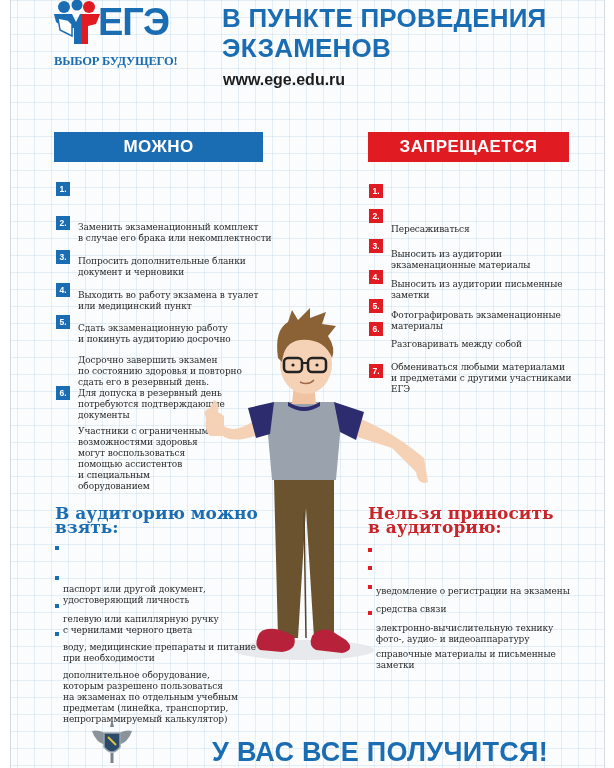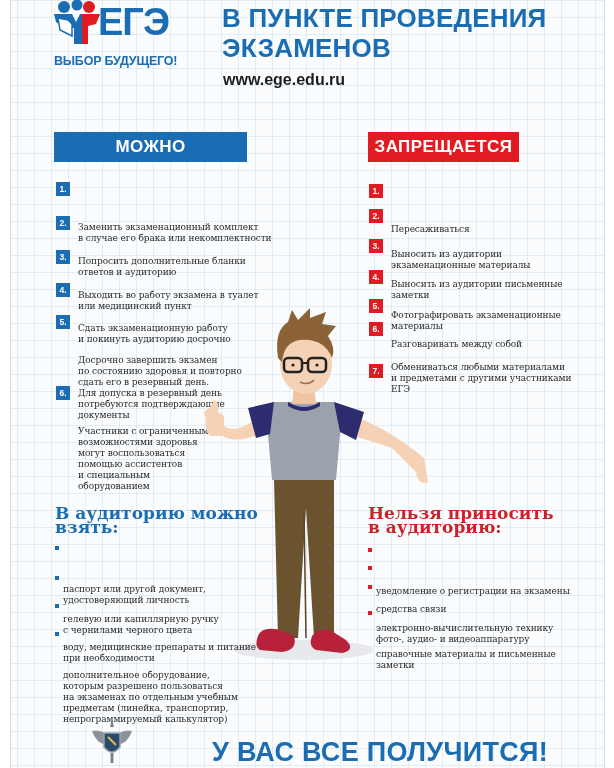--- a/index.html
+++ b/index.html
@@ -15,28 +15,28 @@
     background-image:
       linear-gradient(to right, rgba(170,200,220,0.28) 1px, transparent 1px),
       linear-gradient(to bottom, rgba(170,200,220,0.28) 1px, transparent 1px);
     background-size: 17px 17px;
     background-position: 6px 4px;
   }
 
   
   .logo-mark { position: absolute; left: 52px; top: 0px; width: 50px; height: 44px; }
   .logo-text { position: absolute; left: 98px; top: 2px; font-family: "Liberation Sans", sans-serif; font-weight: 700; font-size: 38px; color: #1b6db3; letter-spacing: -1px; line-height: 40px; }
-  .logo-slogan { position: absolute; left: 54px; top: 54px; font-family: Liberation Sans, sans-serif; font-weight: 700; font-size: 12.5px; color: #1b6db3; letter-spacing: -0.2px; }
+  .logo-slogan { position: absolute; left: 54px; top: 54px; font-family: Liberation Serif, serif; font-weight: 700; font-size: 12.5px; color: #1b6db3; letter-spacing: -0.2px; }
   .title { position: absolute; left: 222px; top: 3px; font-family: "Liberation Sans", sans-serif; font-weight: 700; font-size: 26px; line-height: 30px; color: #1b6db3; letter-spacing: 0.2px; }
   .url { position: absolute; left: 223px; top: 71px; font-family: "Liberation Sans", sans-serif; font-weight: 700; font-size: 16px; color: #1d1d1d; }
 
   
   .hdr { position: absolute; height: 30px; line-height: 30px; text-align: center; color: #fff; font-family: "Liberation Sans", sans-serif; font-weight: 700; font-size: 17px; letter-spacing: 0.4px; }
-  .hdr-allowed { left: 54px; top: 132px; width: 193px; background: #1b6db3; }
-  .hdr-forbidden { left: 368px; top: 132px; width: 151px; background: #e11b22; }
+  .hdr-allowed { left: 54px; top: 132px; width: 209px; background: #1b6db3; }
+  .hdr-forbidden { left: 368px; top: 132px; width: 201px; background: #e11b22; }
 
   
   .item { position: absolute; display: flex; align-items: flex-start; }
   .num { flex: 0 0 auto; width: 14px; height: 14px; margin-top: 2px; margin-right: 8px; color: #fff; font-family: "Liberation Sans", sans-serif; font-weight: 700; font-size: 8.5px; line-height: 14px; text-align: center; }
   .num.blue { background: #1b6db3; }
   .num.red { background: #e11b22; }
   .txt { font-size: 9px; line-height: 11px; color: #2a2a2a; white-space: pre-line; letter-spacing: -0.1px; margin-top: 42px; }
 
   
   .sub-hdr { position: absolute; font-family: "DejaVu Serif", serif; font-weight: 700; font-size: 17px; line-height: 14px; white-space: pre-line; }
@@ -79,21 +79,21 @@
 <div class="hdr hdr-forbidden">ЗАПРЕЩАЕТСЯ</div>
 
 <div class="item" style="left:56px; top:180px;">
   <span class="num blue">1.</span>
   <span class="txt">Заменить экзаменационный комплект
 в случае его брака или некомплектности</span>
 </div>
 <div class="item" style="left:56px; top:214px;">
   <span class="num blue">2.</span>
   <span class="txt">Попросить дополнительные бланки
-ответов и аудиторию</span>
+документ и черновики</span>
 </div>
 <div class="item" style="left:56px; top:248px;">
   <span class="num blue">3.</span>
   <span class="txt">Выходить во работу экзамена в туалет
 или медицинский пункт</span>
 </div>
 <div class="item" style="left:56px; top:281px;">
   <span class="num blue">4.</span>
   <span class="txt">Сдать экзаменационную работу
 и покинуть аудиторию досрочно</span>

